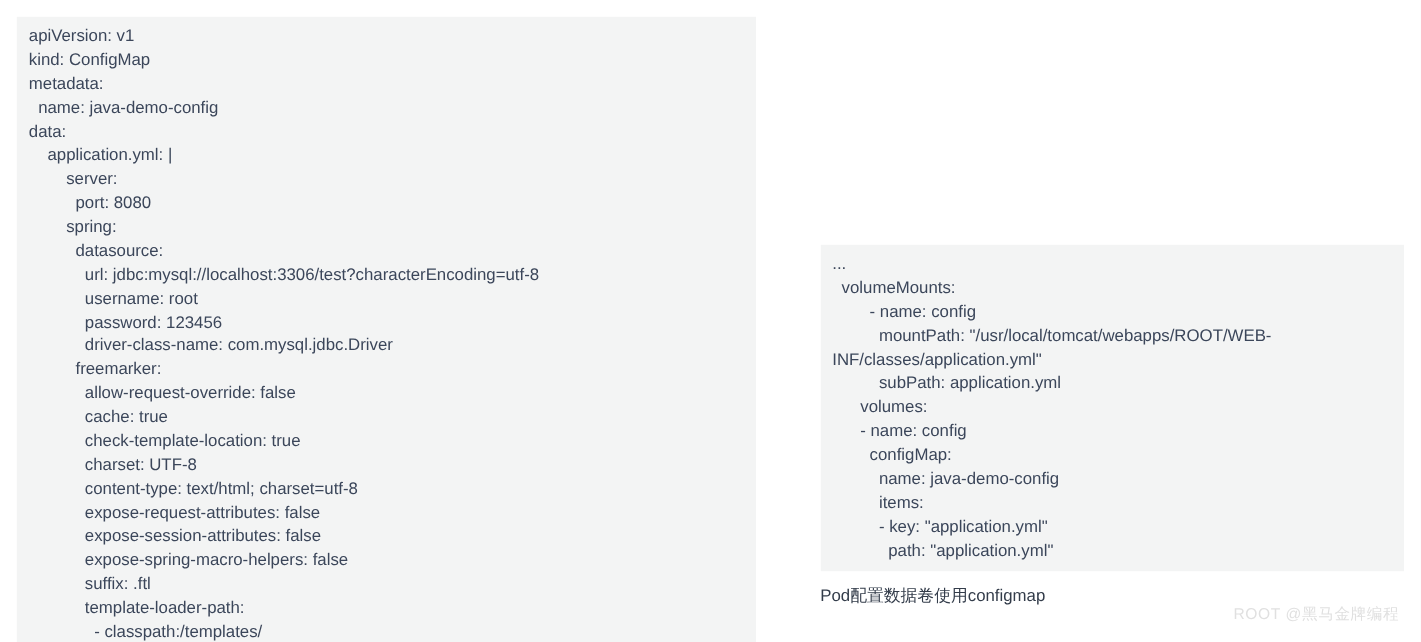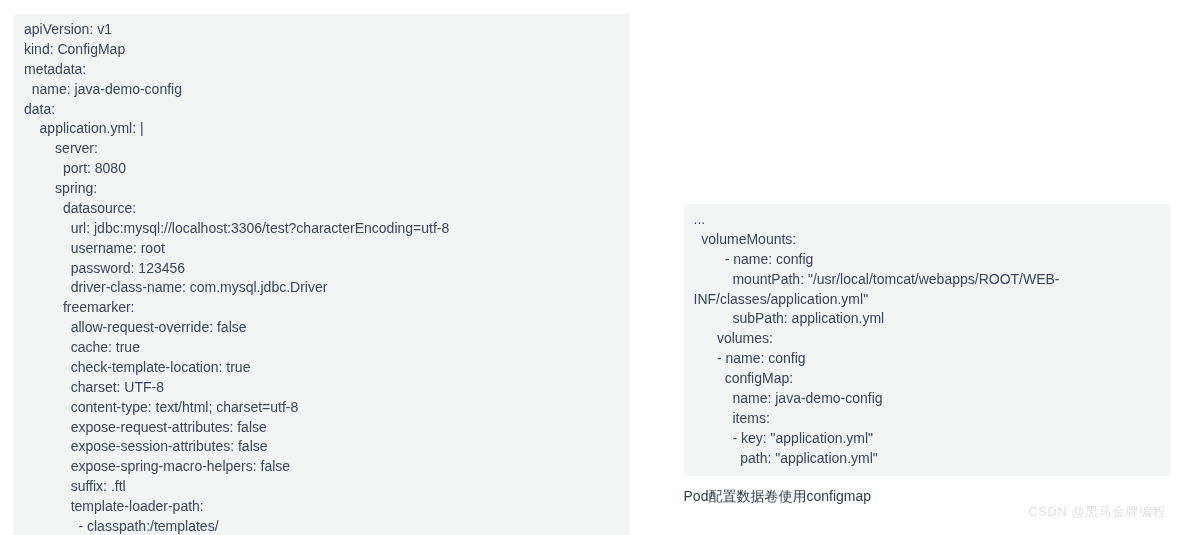--- a/index.html
+++ b/index.html
@@ -96,13 +96,13 @@
       - name: config
         configMap:
           name: java-demo-config
           items:
           - key: "application.yml"
             path: "application.yml"</div>
     <div class="caption">Pod配置数据卷使用configmap</div>
   </div>
 </div>
 
-<div class="watermark">CSDN @黑马金牌编程</div>
+<div class="watermark">ROOT @黑马金牌编程</div>
 
 </body></html>

